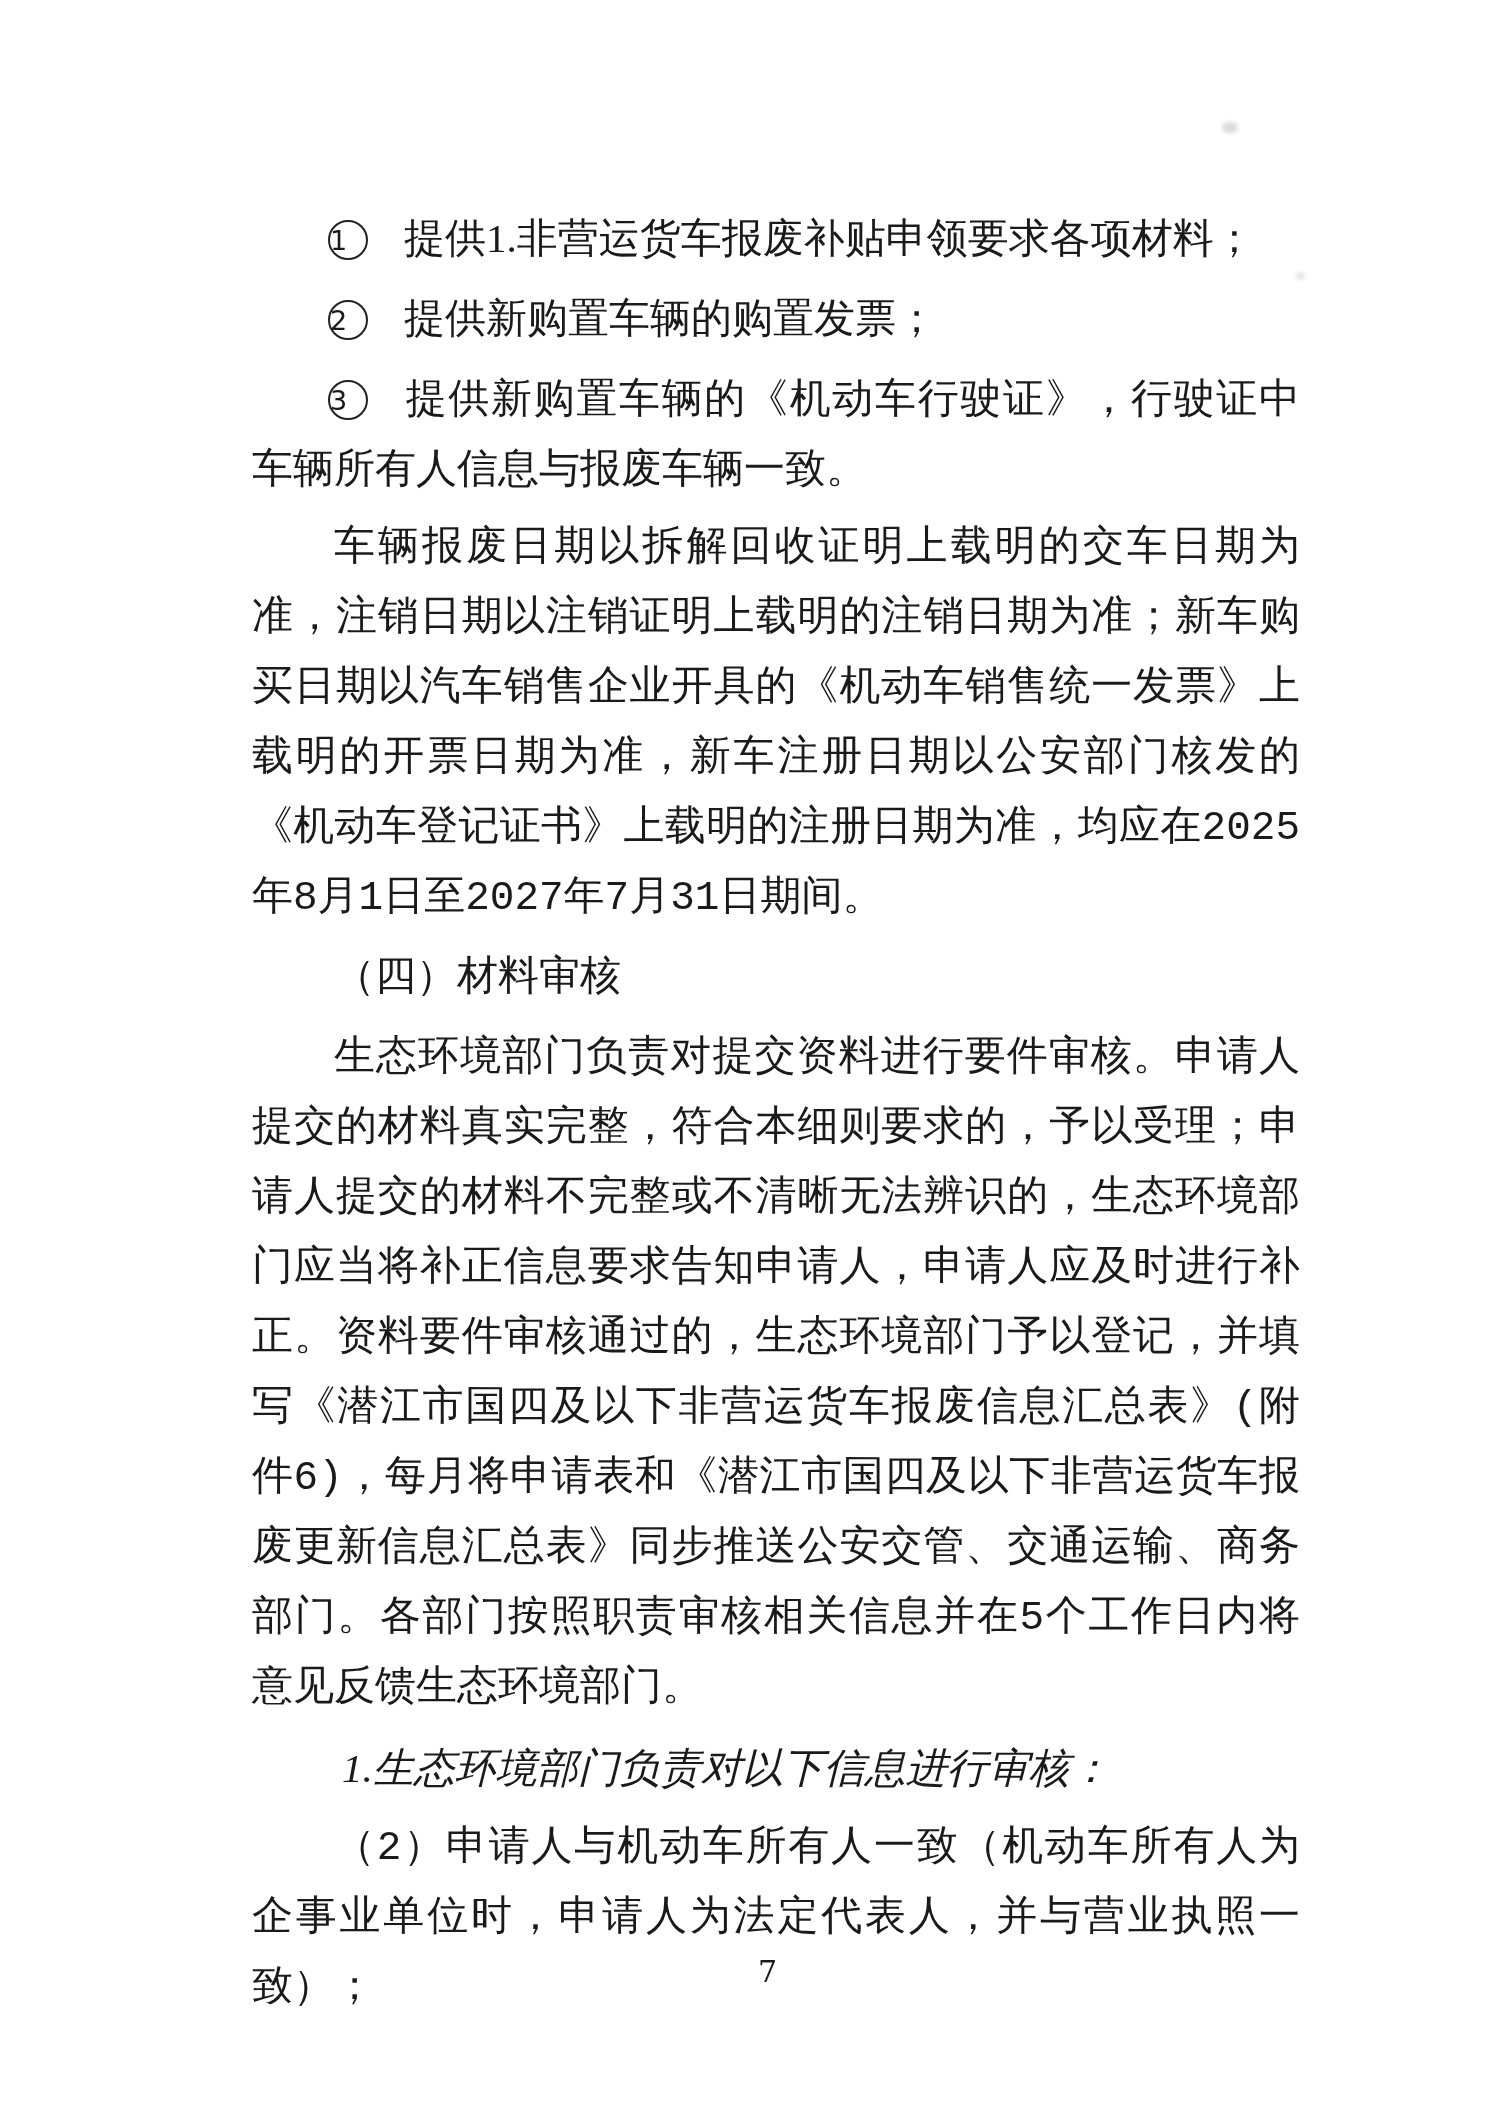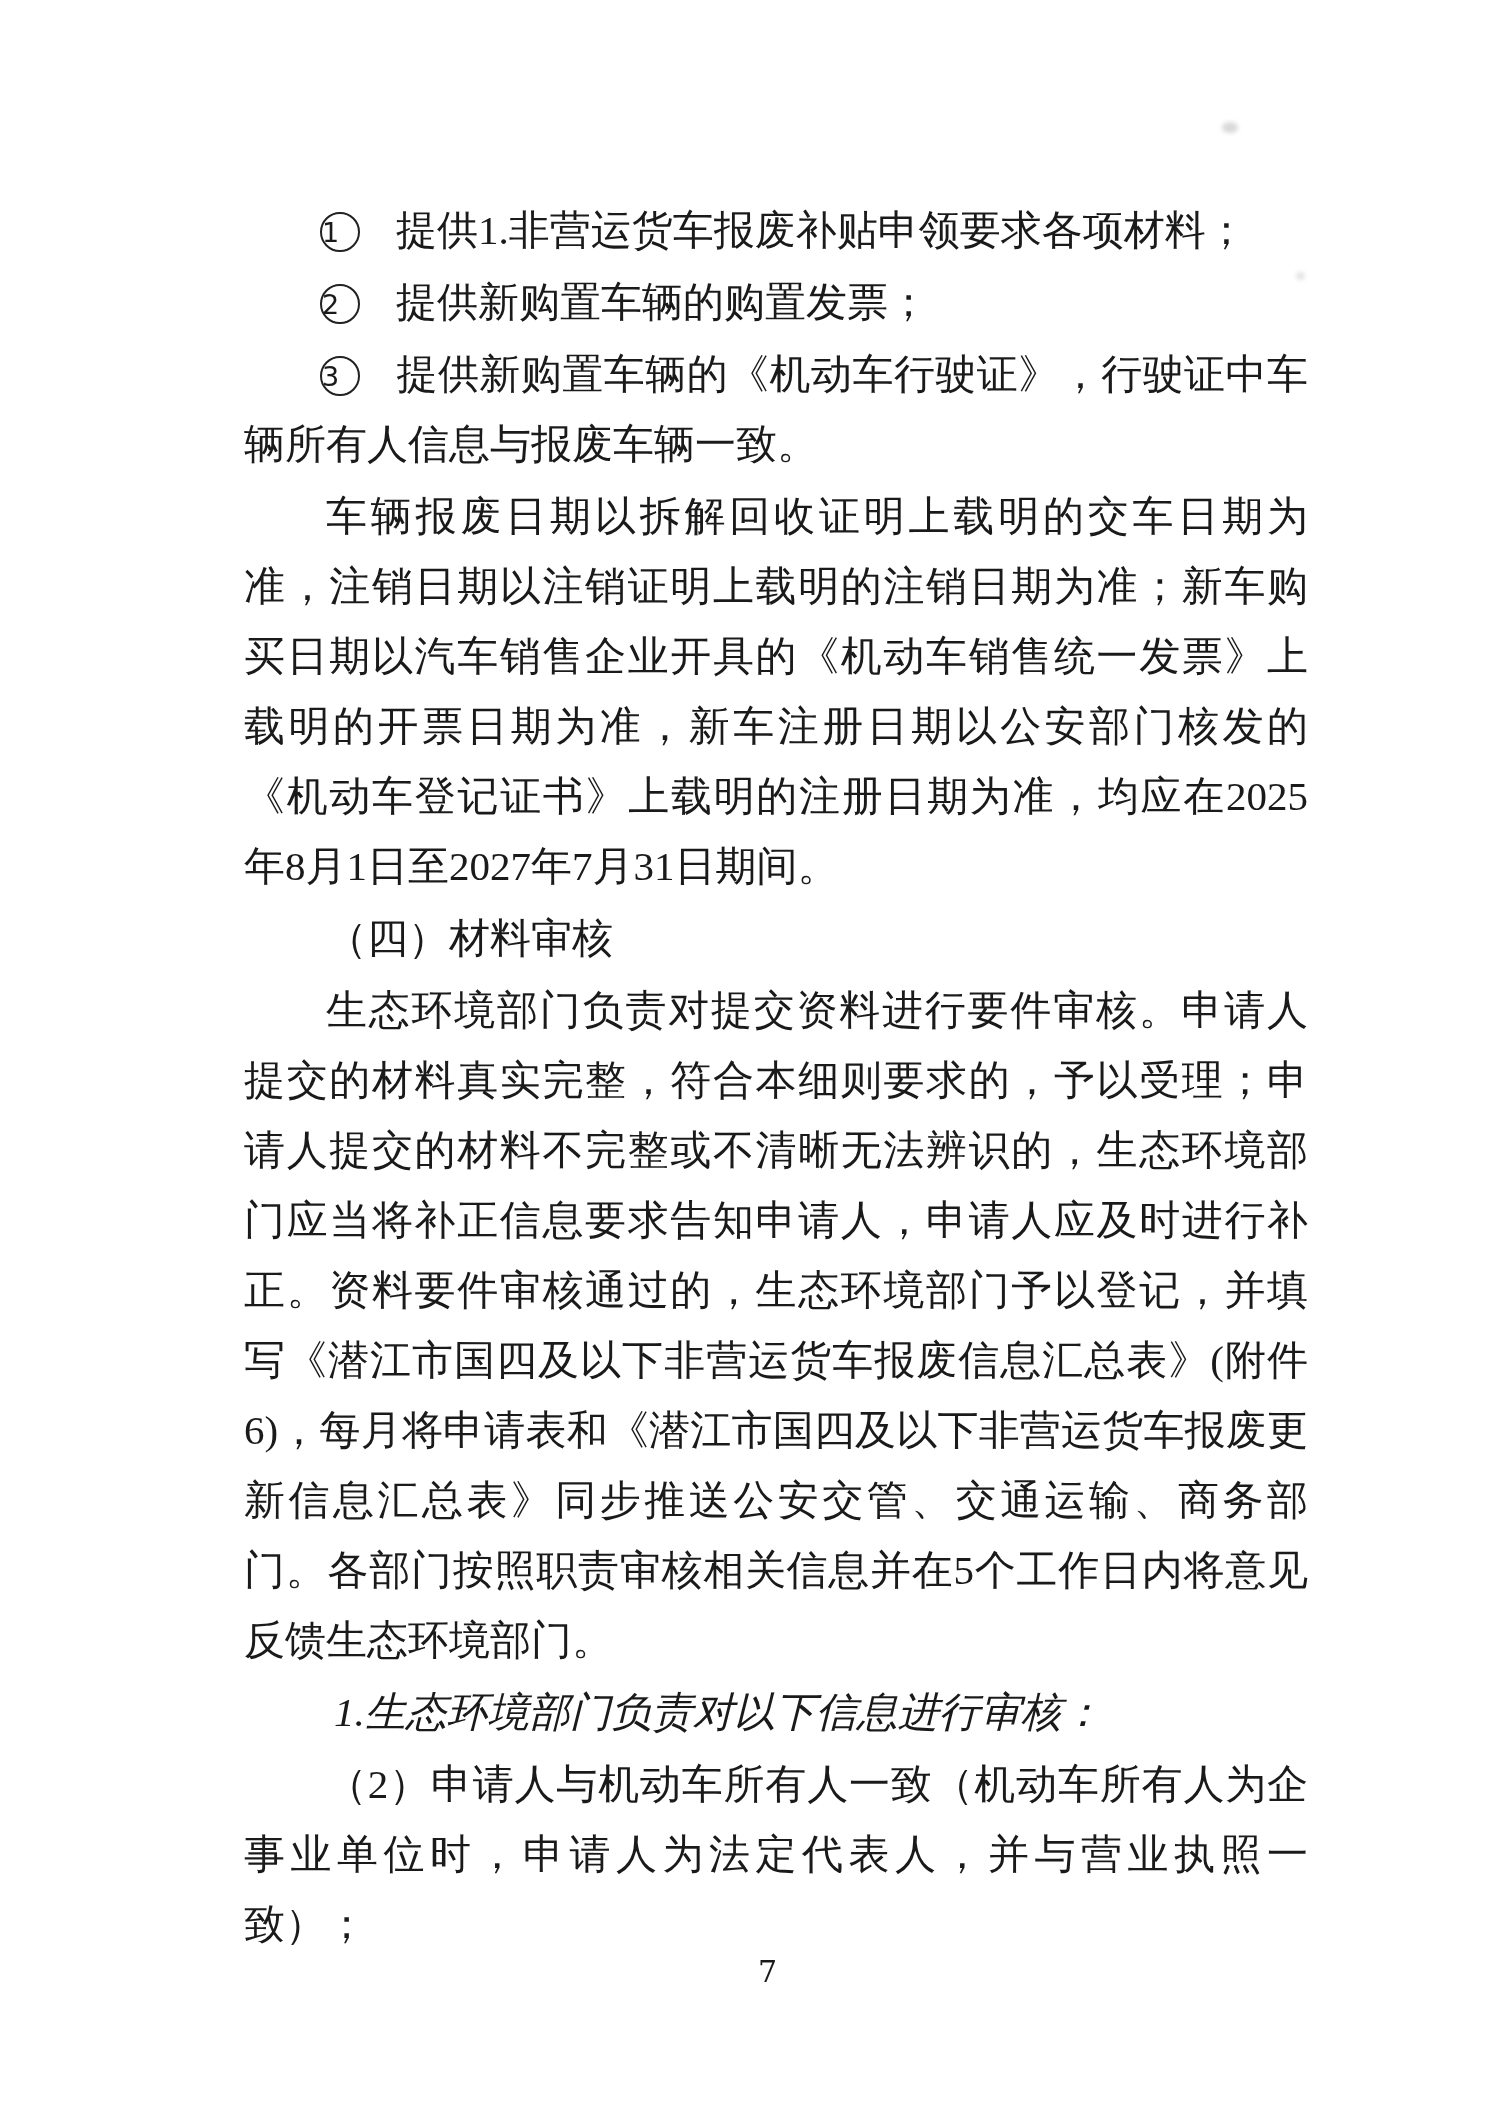--- a/index.html
+++ b/index.html
@@ -21,27 +21,27 @@
     left: 242px;
     top: 193px;
     width: 1068px;
     font-size: 41px;
     line-height: 70px;
     text-align: justify;
     text-align-last: left;
     letter-spacing: 0;
   }
   .content p {
-    margin: 2px;
+    margin: 10px;
     padding: 0;
   }
   
   p.li { text-indent: 76px; }
   
-  p.indent { text-indent: 82px; }
+  p.indent { text-indent: 82px; font-family: Liberation Mono, monospace; }
   
   p.indent-num { text-indent: 90px; font-style: italic; }
   .cnum {
     display: inline-block;
     width: 36px;
     height: 36px;
     line-height: 37px;
     border: 2px solid #222222;
     border-radius: 50%;
     text-align: center;

